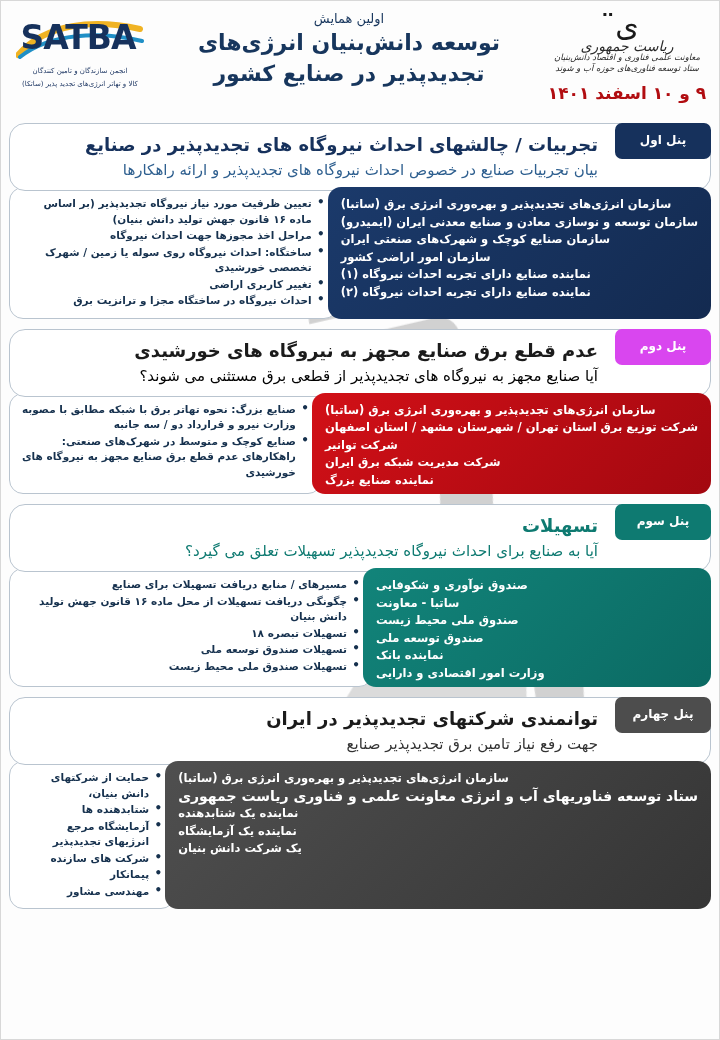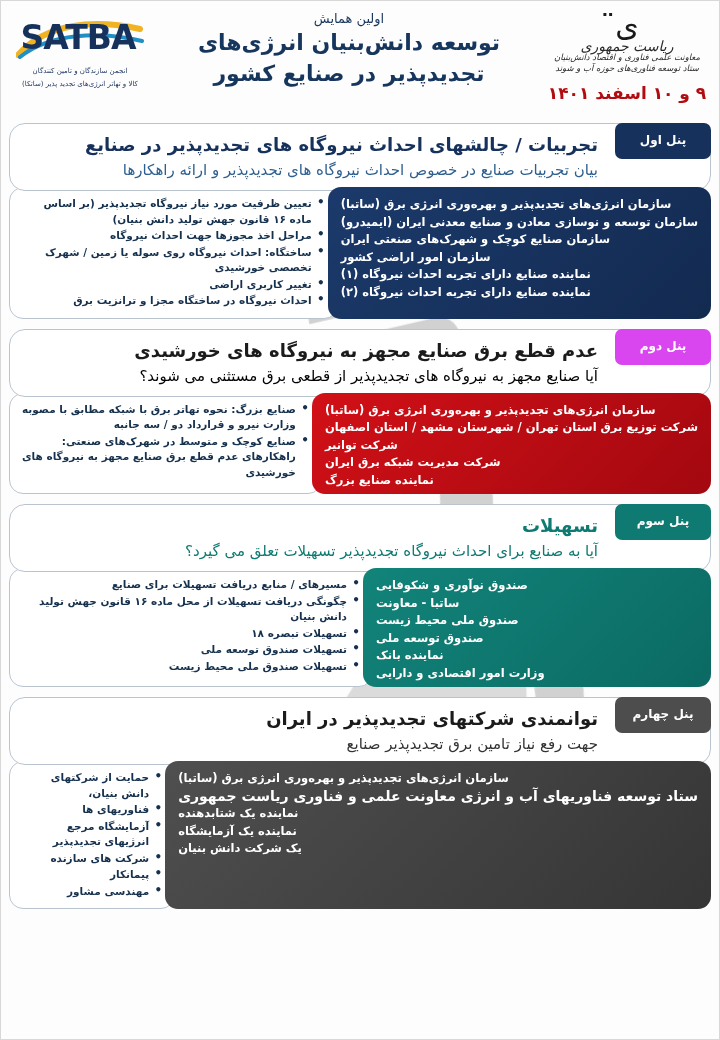--- a/index.html
+++ b/index.html
@@ -375,21 +375,21 @@
         <div class="orgs-box">
           <div class="org">سازمان انرژی‌های تجدیدپذیر و بهره‌وری انرژی برق (ساتبا)</div>
           <div class="org small">ستاد توسعه فناوریهای آب و انرژی معاونت علمی و فناوری ریاست جمهوری</div>
           <div class="org">نماینده یک شتابدهنده</div>
           <div class="org">نماینده یک آزمایشگاه</div>
           <div class="org">یک شرکت دانش بنیان</div>
         </div>
         <div class="topics-box">
           <ul>
             <li>حمایت از شرکتهای دانش بنیان،</li>
-            <li>فناوریهای ها</li>
+            <li>شتابدهنده ها</li>
             <li>آزمایشگاه مرجع انرژیهای تجدیدپذیر</li>
             <li>شرکت های سازنده</li>
             <li>پیمانکار</li>
             <li>مهندسی مشاور</li>
           </ul>
         </div>
       </div>
     </div>
 
   </div>

